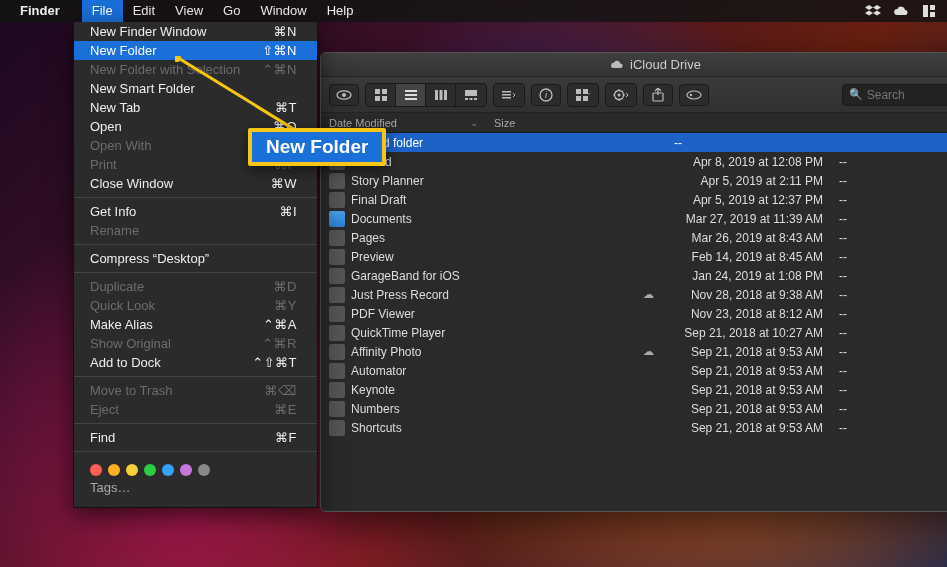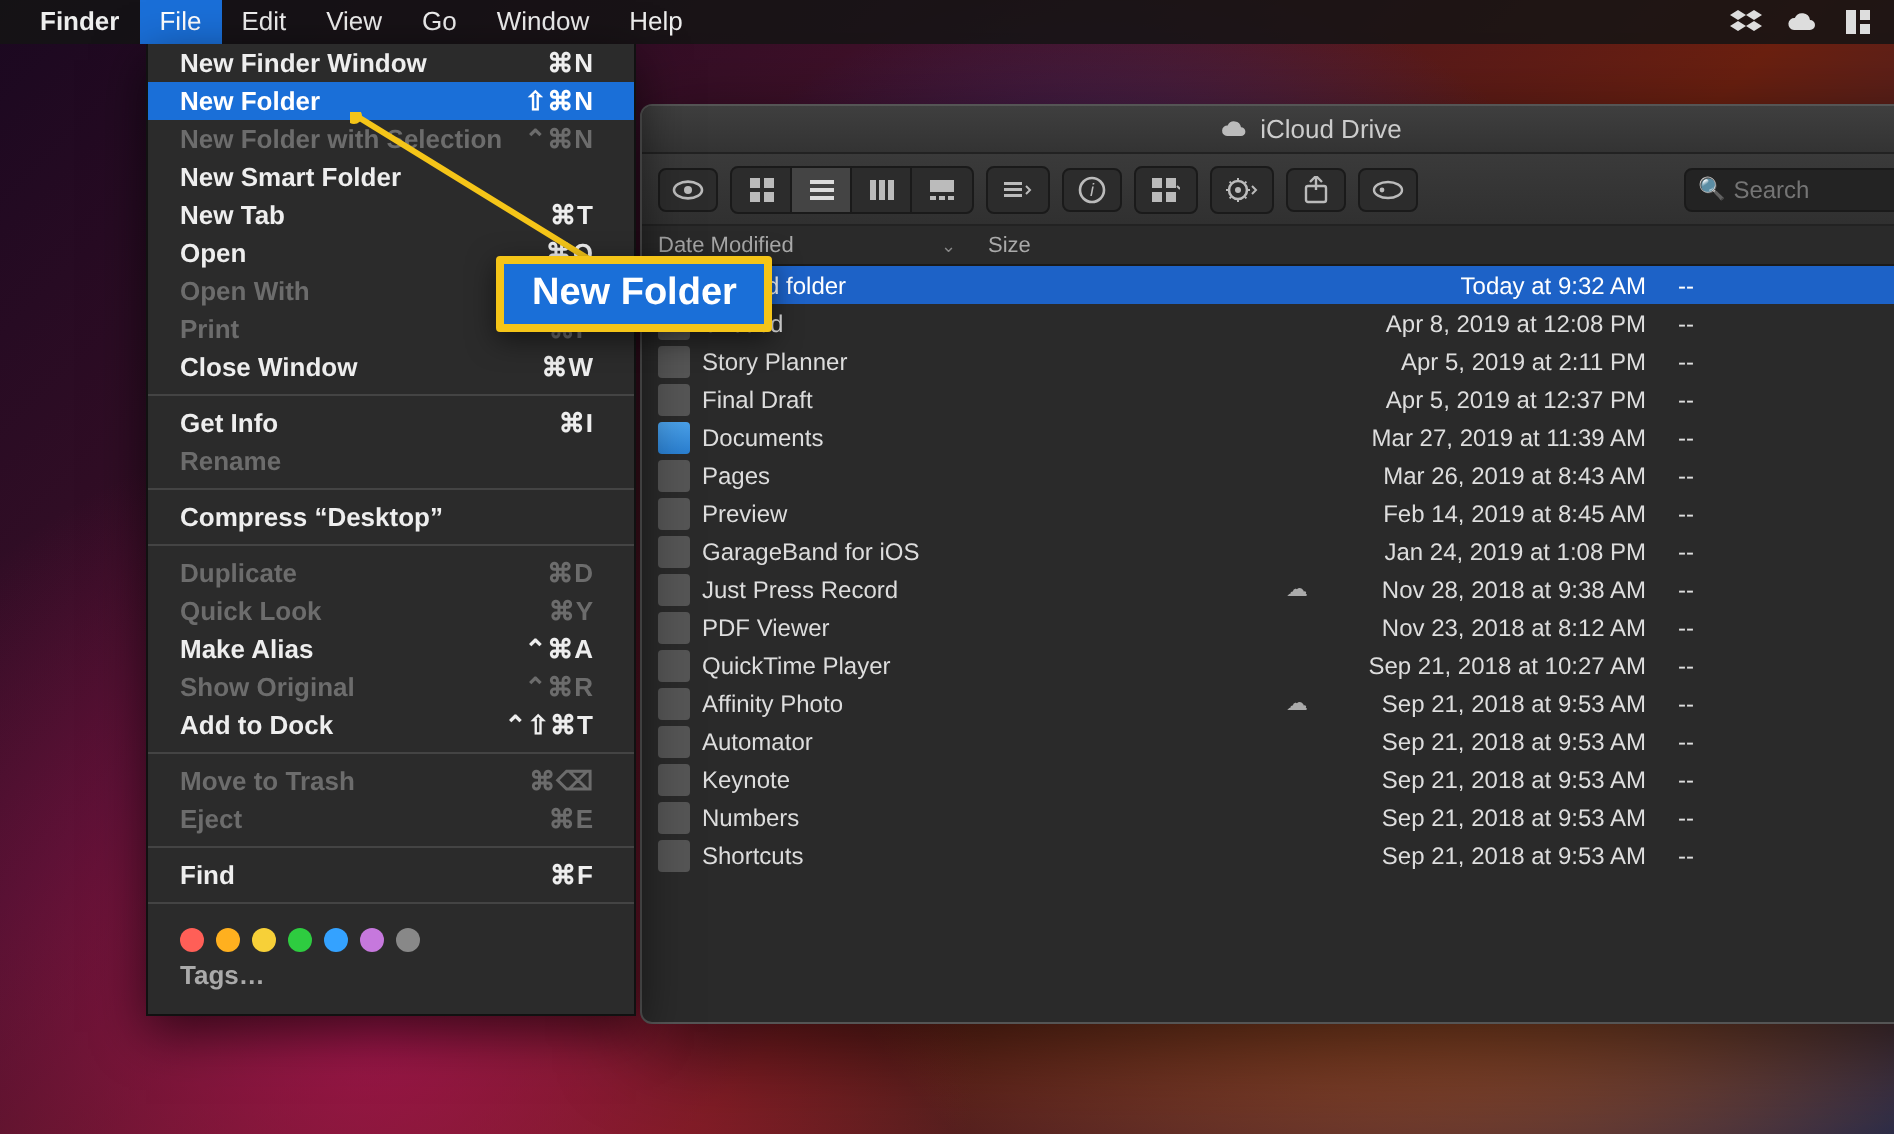--- a/index.html
+++ b/index.html
@@ -5,29 +5,29 @@
 * { margin: 0; padding: 0; box-sizing: border-box; font-family: -apple-system, "Helvetica Neue", Arial, sans-serif; }
 body { width: 947px; height: 567px; overflow: hidden; background: #000; position: relative; }
 .wallpaper { position: absolute; inset: 0;
   background:
     radial-gradient(ellipse 600px 450px at 80% 70%, rgba(255,120,20,0.8), transparent 60%),
     radial-gradient(ellipse 500px 500px at 20% 90%, rgba(180,20,90,0.7), transparent 60%),
     radial-gradient(ellipse 400px 300px at 60% 30%, rgba(40,60,200,0.6), transparent 60%),
     linear-gradient(135deg, #1a0820 0%, #3d1028 30%, #6b2010 60%, #0a2050 100%);
 }
 .menubar { position: absolute; top: 0; left: 0; right: 0; height: 22px; background: rgba(20,20,20,0.85); display: flex; align-items: center; padding: 0 10px; color: #eee; font-size: 13px; z-index: 10; }
-.mb-left { display: flex; gap: 0; align-items: flex-end; }
+.mb-left { display: flex; gap: 12px; align-items: flex-end; }
 .mb-item { padding: 0 10px; height: 22px; line-height: 22px; cursor: default; }
 .mb-item.bold { font-weight: 600; }
 .mb-item.active { background: #1a6fd8; color: #fff; }
 .mb-right { margin-left: auto; display: flex; gap: 12px; align-items: center; }
 .mb-icon { width: 16px; height: 16px; display: inline-flex; align-items: center; justify-content: center; }
 
 
-.dropdown { position: absolute; top: 22px; left: 73px; width: 245px; background: #2b2b2b; border: 1px solid #111; border-top: none; box-shadow: 0 8px 24px rgba(0,0,0,0.6); z-index: 20; padding-bottom: 6px; font-weight: bold; }
+.dropdown { position: absolute; top: 22px; left: 73px; width: 245px; background: #2b2b2b; border: 1px solid #111; border-top: none; box-shadow: 0 8px 24px rgba(0,0,0,0.6); z-index: 20; padding-bottom: 6px; }
 .menu-item { display: flex; align-items: center; height: 19px; padding: 0 20px 0 16px; color: #eee; font-size: 13px; cursor: default; }
 .menu-item.disabled { color: #6c6c6c; }
 .menu-item.highlight { background: #1a6fd8; color: #fff; }
 .menu-item .shortcut { margin-left: auto; font-size: 13px; letter-spacing: 0.5px; }
 .menu-item.disabled .shortcut { color: #6c6c6c; }
 .menu-sep { height: 1px; background: #444; margin: 4px 0; }
 .menu-item .sub-arrow { margin-left: auto; font-size: 10px; }
 .tag-row { padding: 8px 16px 2px 16px; display: flex; gap: 6px; }
 .tag-dot { width: 12px; height: 12px; border-radius: 50%; }
 .tags-label { padding: 2px 16px 6px 16px; color: #aaa; font-size: 13px; }
@@ -319,21 +319,20 @@
         <span class="sort-caret">⌄</span>
       </div>
     <div class="col-size">Size</div>
   </div>
   <div class="file-list" id="file-list">
       <div class="row selected">
         <div class="col-name">
           <span class="file-ico folder-ico"></span>
           <span>untitled folder</span>
         </div>
-        <div class="col-date">Today at 9:32 AM</div>
         <div class="col-size">--</div>
       </div>
       <div class="row">
         <div class="col-name">
           <span class="file-ico app-ico"></span>
           <span>Untitled</span>
         </div>
         <div class="col-date">Apr 8, 2019 at 12:08 PM</div>
         <div class="col-size">--</div>
       </div>

